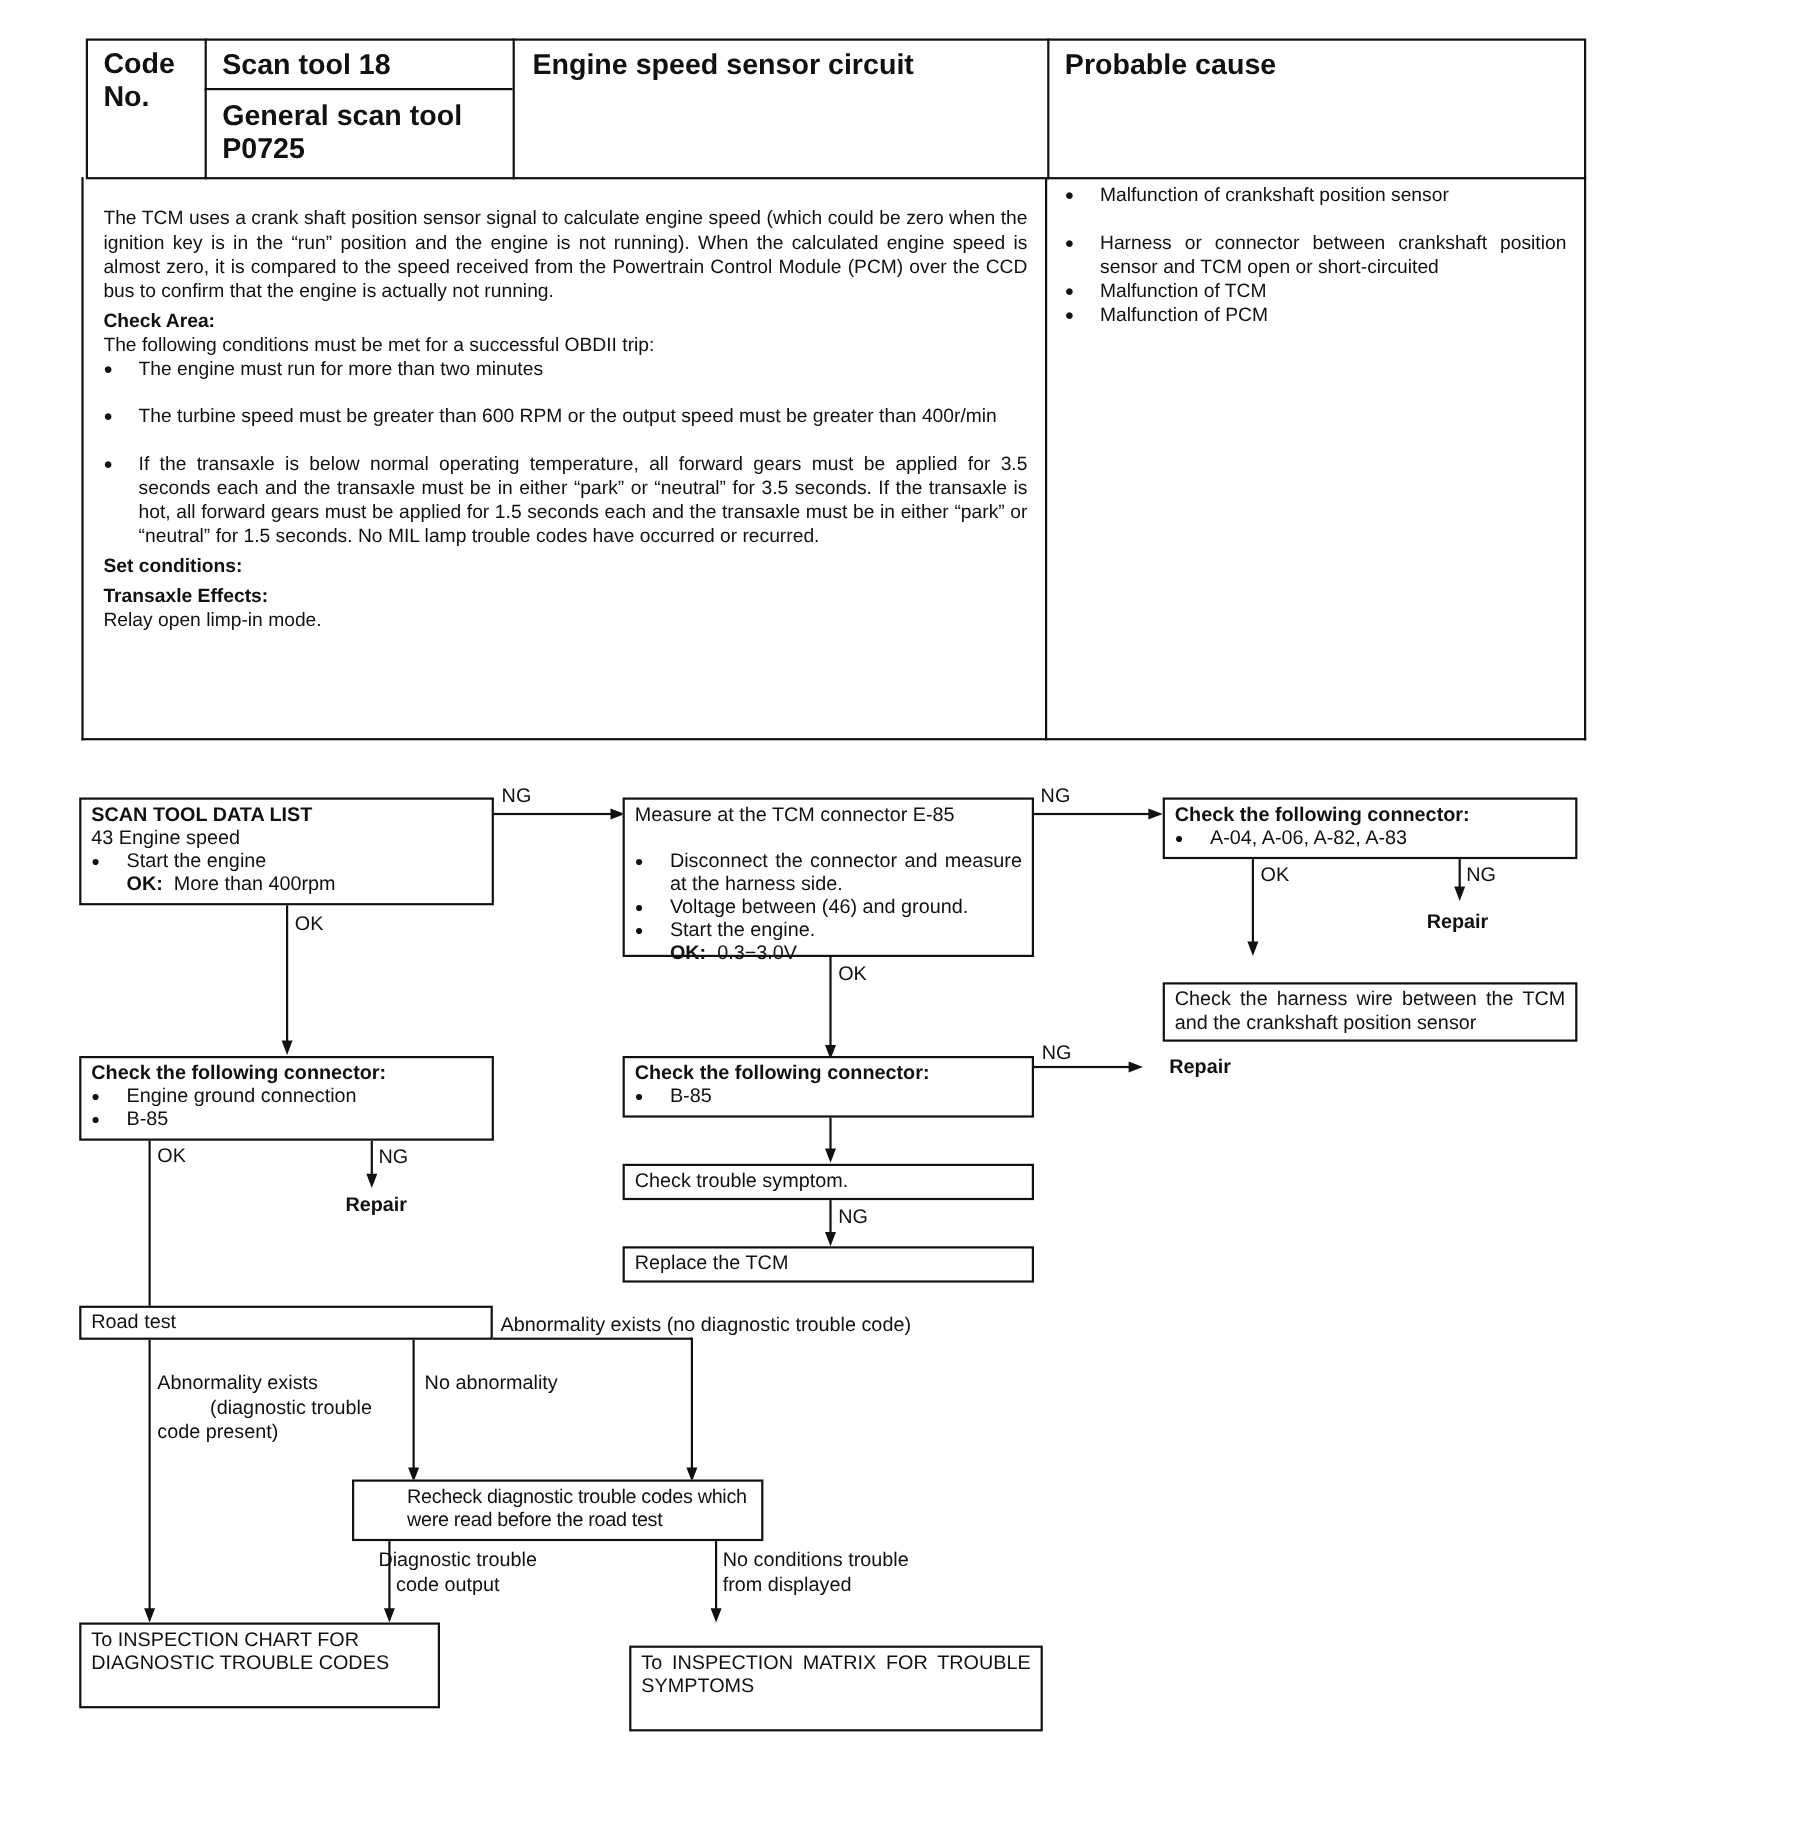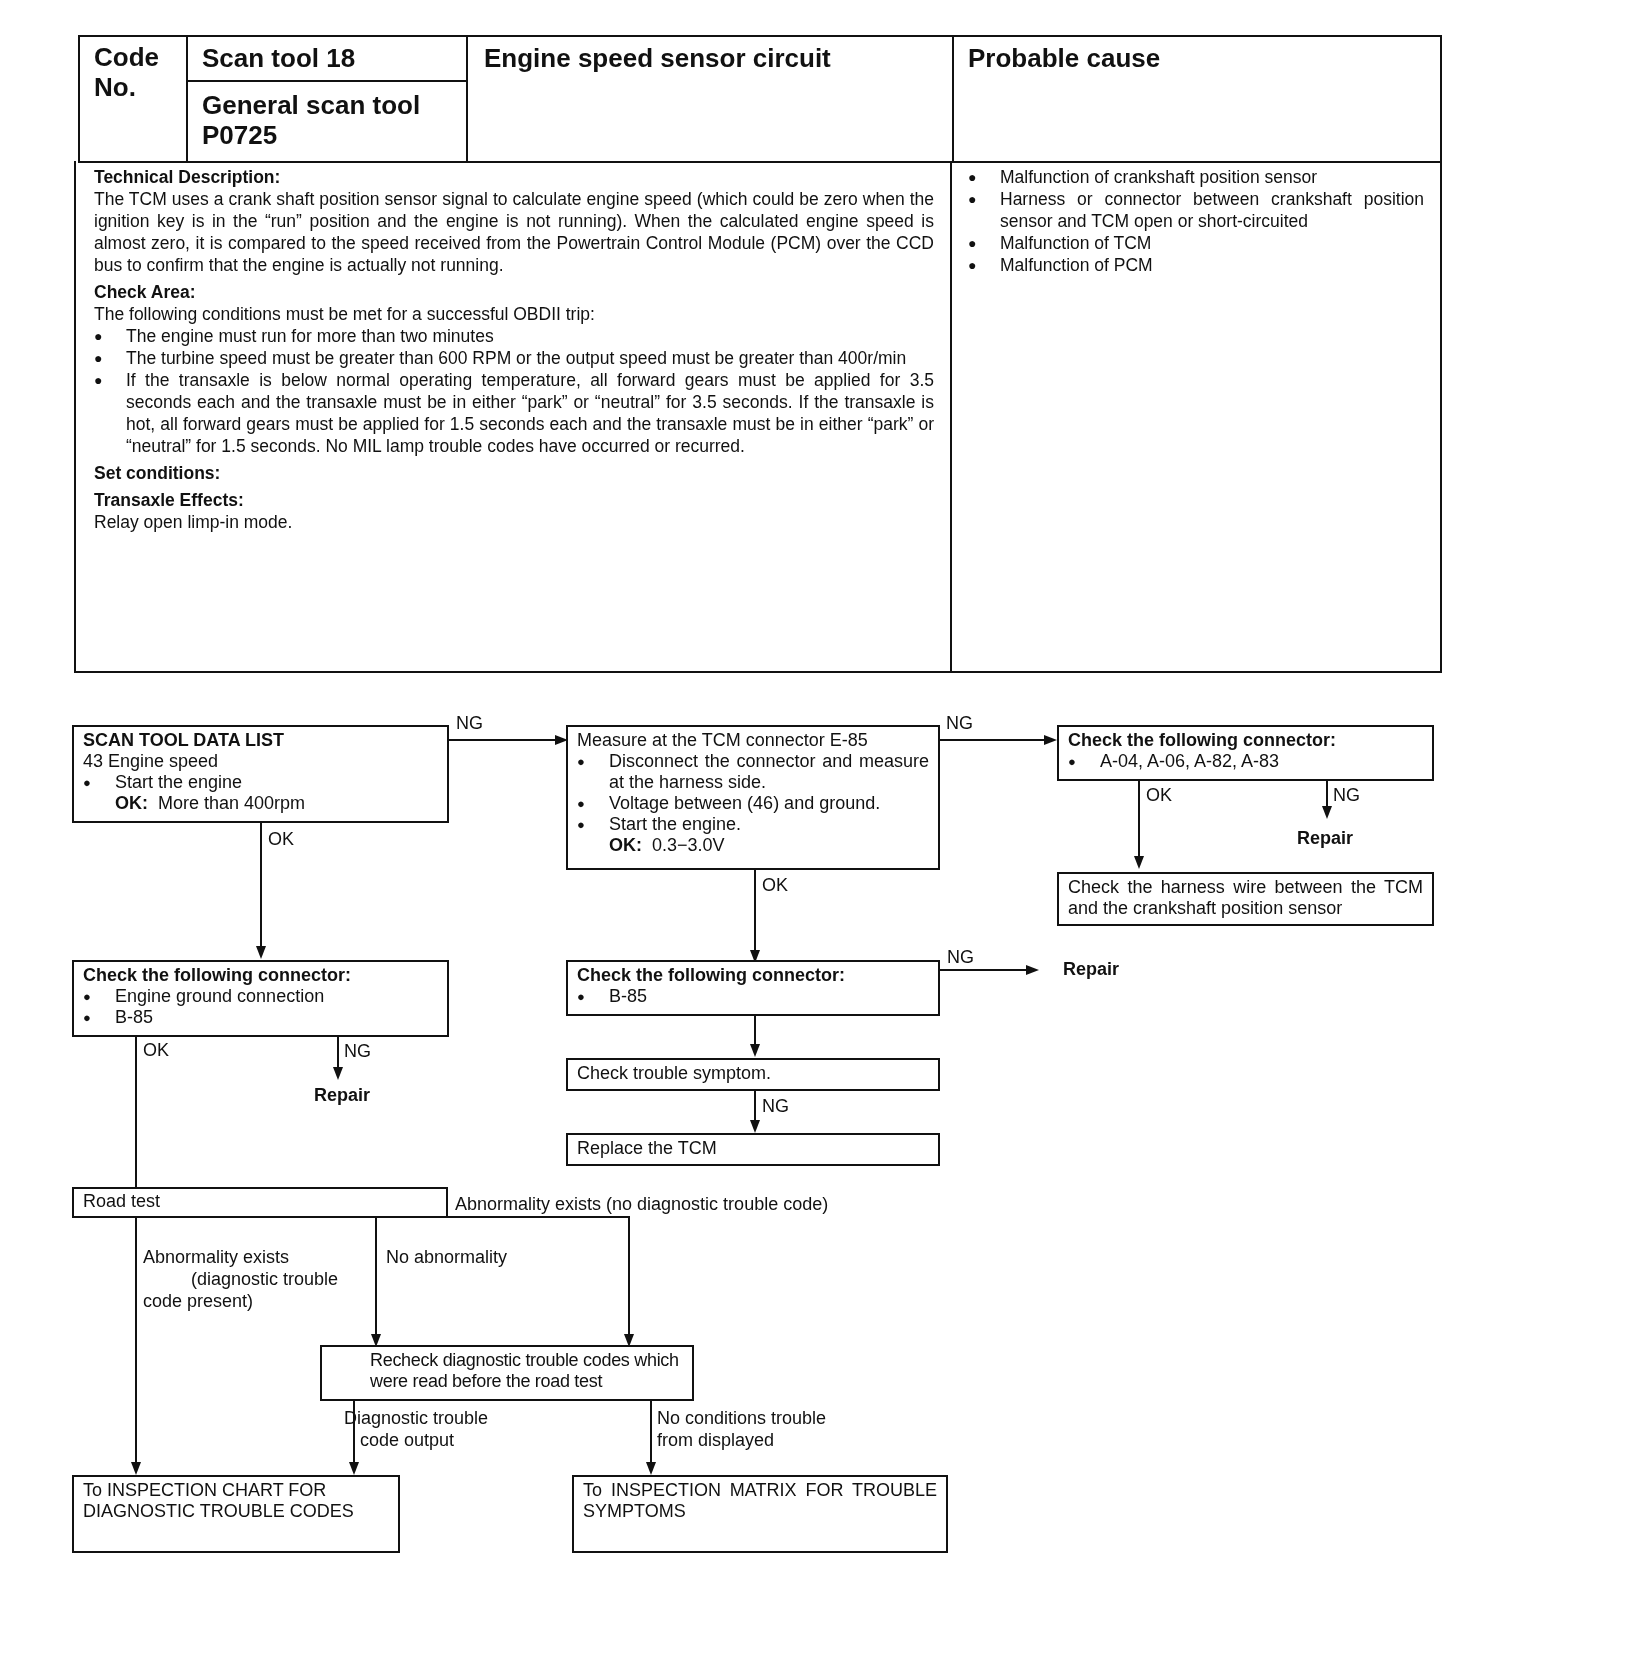--- a/index.html
+++ b/index.html
@@ -6,21 +6,21 @@
   body { width:1632px; height:1668px; position:relative; overflow:hidden;
          font-family:"Liberation Sans", sans-serif; color:#111; }
   .abs { position:absolute; }
   
   .tbl { position:absolute; border:2px solid #111; box-sizing:border-box; }
   .hdr-text { font-weight:bold; font-size:26px; line-height:30px; }
   .body-text { font-size:17.5px; line-height:22px; }
   .sec-h { font-weight:bold; font-size:17.5px; line-height:22px; }
   .bullet-row { display:flex; }
   .bullet-row .dot { width:32px; flex:0 0 32px; font-size:14px; line-height:22px; }
-  .just { text-align:justify; }
+  .just { text-align:justify;margin-top:21px; }
   
   .box { position:absolute; border:2px solid #111; box-sizing:border-box; background:#fff;
          font-size:18px; line-height:21px; padding:3px 9px; }
   .box .b { font-weight:bold; }
   .lbl { position:absolute; font-size:18px; line-height:21px; white-space:nowrap; }
   .lbl.b { font-weight:bold; }
   .vline { position:absolute; width:0; border-left:2px solid #111; }
   .hline { position:absolute; height:0; border-top:2px solid #111; }
   .arr-d { position:absolute; width:0; height:0; border-left:5px solid transparent;
            border-right:5px solid transparent; border-top:13px solid #111; }
@@ -42,21 +42,20 @@
 <div class="abs hdr-text" style="left:202px; top:43px;">Scan tool 18</div>
 <div class="abs hdr-text" style="left:202px; top:90px;">General scan tool</div>
 <div class="abs hdr-text" style="left:202px; top:120px;">P0725</div>
 <div class="abs hdr-text" style="left:484px; top:43px;">Engine speed sensor circuit</div>
 <div class="abs hdr-text" style="left:968px; top:43px;">Probable cause</div>
 
 <div class="tbl" style="left:74px; top:161px; width:1368px; height:512px; border-top:none;"></div>
 <div class="vline" style="left:950px; top:161px; height:512px;"></div>
 
 <div class="abs" style="left:94px; top:166px; width:840px;">
-  <div class="sec-h">Technical Description:</div>
   <div class="body-text just">The TCM uses a crank shaft position sensor signal to calculate engine speed (which could be zero when the ignition key is in the “run” position and the engine is not running). When the calculated engine speed is almost zero, it is compared to the speed received from the Powertrain Control Module (PCM) over the CCD bus to confirm that the engine is actually not running.</div>
   <div class="sec-h" style="margin-top:5px;">Check Area:</div>
   <div class="body-text">The following conditions must be met for a successful OBDII trip:</div>
   <div class="bullet-row body-text">
     <span class="dot">●</span>
     <span>The engine must run for more than two minutes</span>
   </div>
   <div class="bullet-row body-text just">
     <span class="dot">●</span>
     <span>The turbine speed must be greater than 600 RPM or the output speed must be greater than 400r/min</span>

